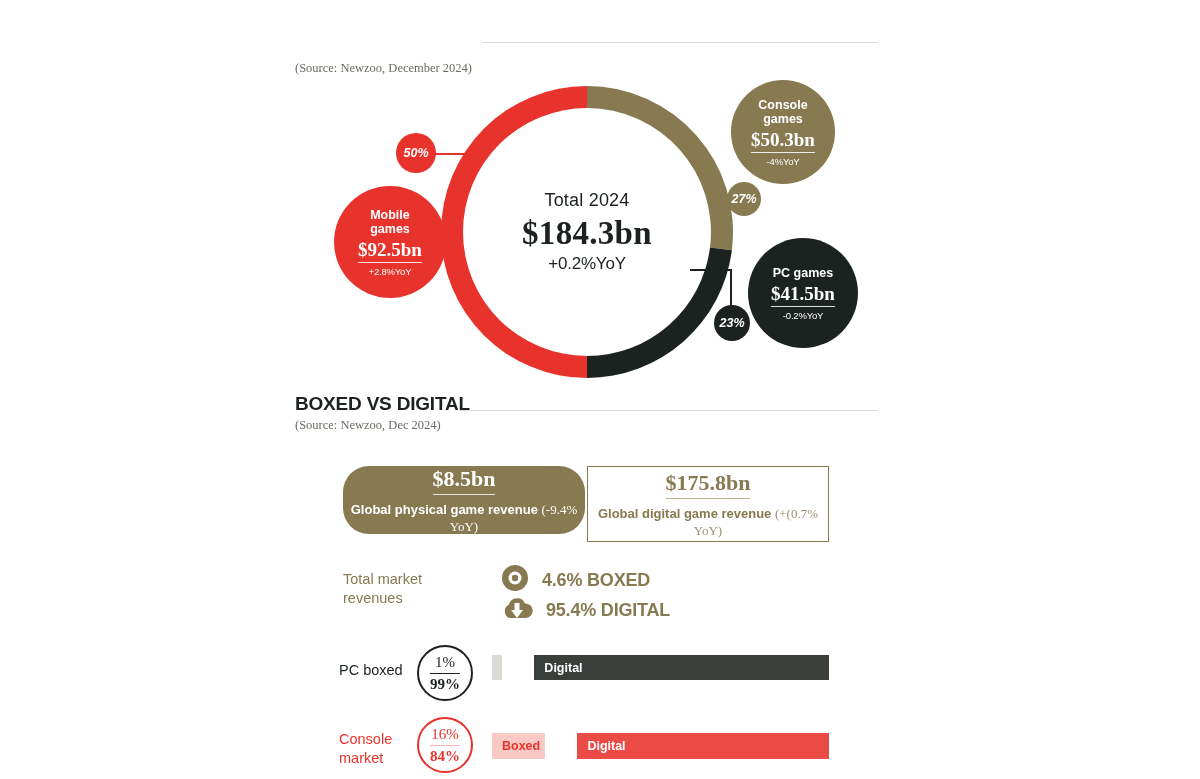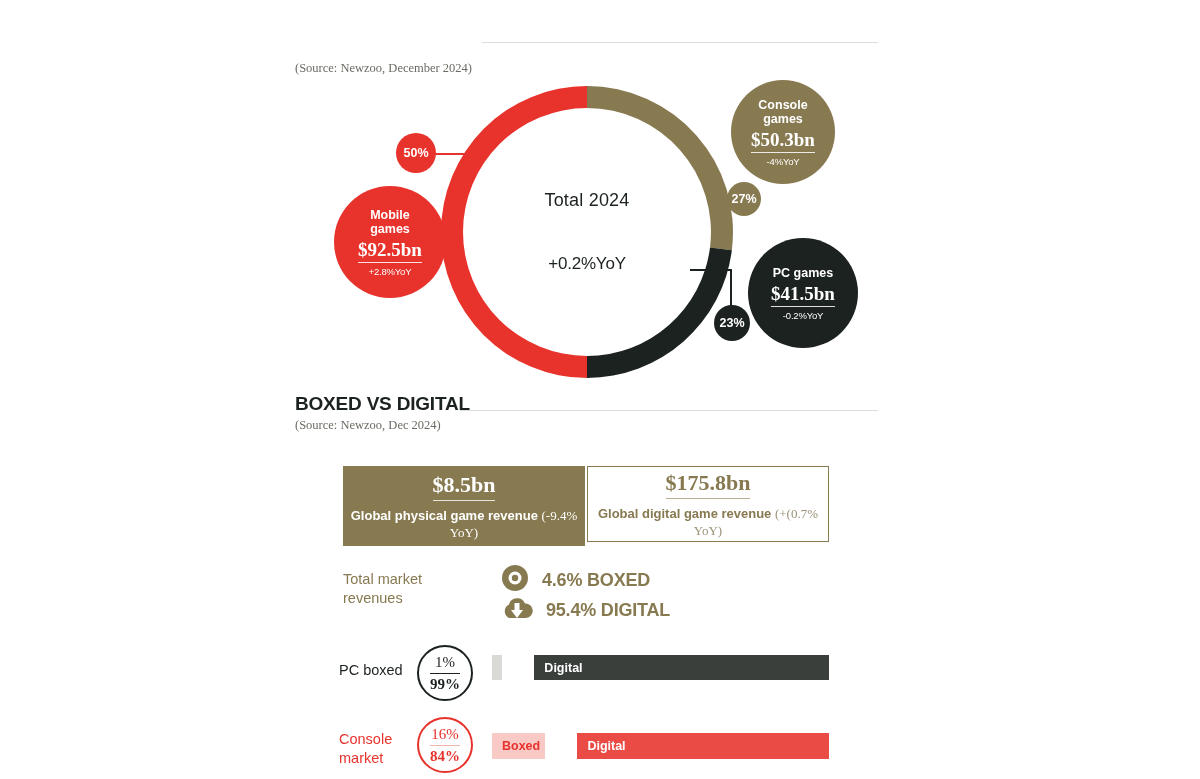--- a/index.html
+++ b/index.html
@@ -34,21 +34,21 @@
   .c-yoy{font-size:17px;color:#1c2220;letter-spacing:-.2px;}
 
   
   .bubble{border-radius:50%;display:flex;flex-direction:column;
     align-items:center;justify-content:center;color:#fff;text-align:center;}
   .bub-name{font-size:12.5px;font-weight:700;line-height:14px;}
   .bub-val{font-family:"Liberation Serif", serif;font-size:19px;font-weight:700;
     border-bottom:1.5px solid rgba(255,255,255,.85);padding-bottom:1px;margin-top:3px;}
   .bub-yoy{font-size:9.5px;margin-top:3px;letter-spacing:-.2px;}
   .pct{border-radius:50%;display:flex;align-items:center;justify-content:center;
-    color:#fff;font-size:12.5px;font-weight:700;}
+    color:#fff;font-size:12.5px;font-weight:700;font-style:italic;}
   .leader{background:#e8322c;}
 
   
   .card{box-sizing:border-box;display:flex;flex-direction:column;
     align-items:center;justify-content:center;text-align:center;}
   .card-val{font-family:"Liberation Serif", serif;font-size:22px;font-weight:700;
     padding-bottom:2px;}
   .card-sub{font-size:13px;line-height:17px;font-weight:700;margin-top:6px;}
   .card-sub .ser{font-family:"Liberation Serif", serif;font-weight:400;}
 
@@ -78,20 +78,21 @@
   <div class="abs donut-wrap" style="left:437px;top:82px;">
     <svg width="300" height="300" viewBox="0 0 300 300">
 
       <path d="M150 26 A124 124 0 0 0 150 274 L150 296 A146 146 0 0 1 150 4 Z" fill="#e8322c"></path>
 
       <path d="M150 4 A146 146 0 0 1 294.85 168.2 L273.0 165.4 A124 124 0 0 0 150 26 Z" fill="#877950"></path>
 
       <path d="M294.85 168.2 A146 146 0 0 1 150 296 L150 274 A124 124 0 0 0 273.0 165.4 Z" fill="#1c2220"></path>
     </svg>
     <div class="center-label c-total" style="top:108px;">Total 2024</div>
+    <div class="center-label c-value" style="top:133px;">$184.3bn</div>
     <div class="center-label c-yoy" style="top:172px;">+0.2%YoY</div>
   </div>
 
   <div class="abs leader" style="left:432px;top:153px;width:52px;height:2px;"></div>
 
   <div class="abs" style="left:710px;top:198px;width:20px;height:2px;background:#877950;"></div>
 
   <div class="abs" style="left:690px;top:269px;width:42px;height:2px;background:#1c2220;"></div>
   <div class="abs" style="left:730px;top:269px;width:2px;height:46px;background:#1c2220;"></div>
 
@@ -116,21 +117,21 @@
   <div class="abs bubble" style="left:748px;top:238px;width:110px;height:110px;background:#1c2220;">
     <div class="bub-name">PC games</div>
     <div class="bub-val">$41.5bn</div>
     <div class="bub-yoy">-0.2%YoY</div>
   </div>
 
   <div class="abs sec-title" style="left:295px;top:394px;width:260px;">BOXED VS DIGITAL</div>
   <div class="abs sec-source" style="left:295px;top:414px;width:260px;">(Source: Newzoo, Dec 2024)</div>
   <div class="abs sec-rule" style="left:460px;top:410px;width:418px;"></div>
 
-  <div class="abs card" style="left:343px;top:466px;width:242px;height:80px;background:#877950;color:#ffffff;">
+  <div class="abs card" style="left:343px;top:466px;width:242px;height:68px;background:#877950;color:#ffffff;border-radius:26px;">
     <div class="card-val" style="border-bottom:1.5px solid rgba(255,255,255,.8);">$8.5bn</div>
     <div class="card-sub"><span>Global physical game revenue </span><span class="ser">(-9.4% YoY)</span></div>
   </div>
 
   <div class="abs card" style="left:587px;top:466px;width:242px;height:76px;background:#ffffff;border:1.5px solid #877950;color:#877950;">
     <div class="card-val" style="border-bottom:1.5px solid #b9ae91;">$175.8bn</div>
     <div class="card-sub"><span>Global digital game revenue </span><span class="ser" style="color:#9b9178;">(+(0.7% YoY)</span></div>
   </div>
 
   <div class="abs row-label" style="left:343px;top:570px;width:120px;color:#877950;white-space:pre-line;">Total market

